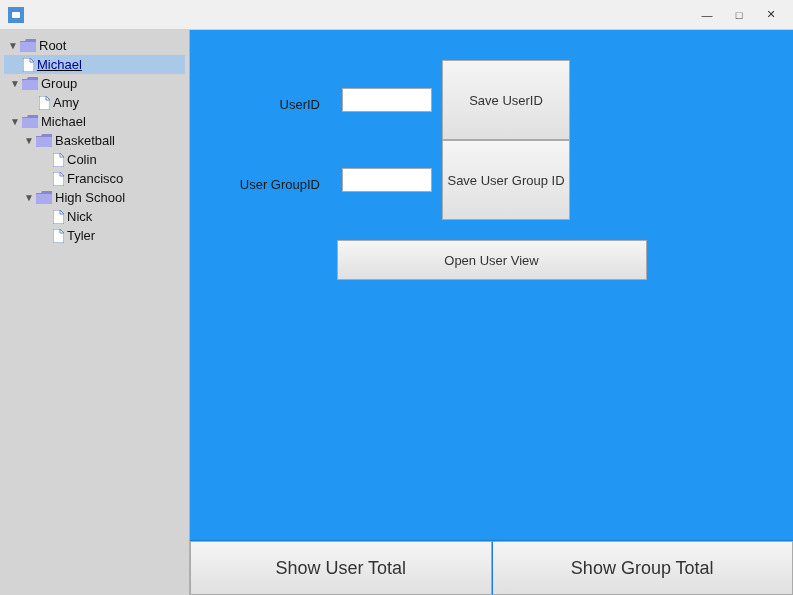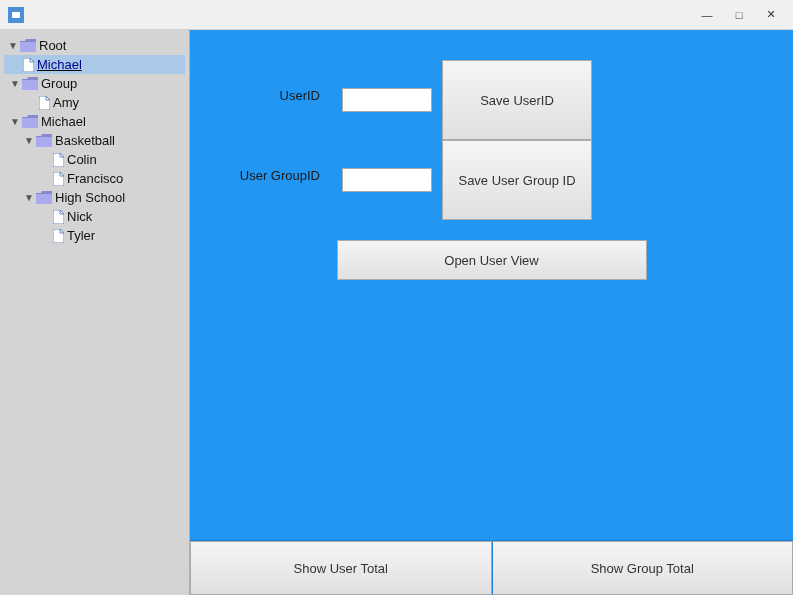--- a/index.html
+++ b/index.html
@@ -166,21 +166,21 @@
       border-top: 1px solid #1a7fd4;
       height: 55px;
       flex-shrink: 0;
     }
 
     .bottom-btn {
       flex: 1;
       background: linear-gradient(to bottom, #f5f5f5, #e0e0e0);
       border: 1px solid #aaa;
       cursor: pointer;
-      font-size: 13px;
+      font-size: 18px;
       color: #333;
     }
     .bottom-btn + .bottom-btn {
       border-left: 1px solid #1a7fd4;
     }
 
     .form-rows-with-buttons {
       display: flex;
       align-items: flex-start;
       padding: 30px 20px 0 20px;
@@ -188,32 +188,32 @@
 
     .labels-inputs {
       display: flex;
       flex-direction: column;
       gap: 56px;
       padding-top: 28px;
     }
 
     .label-input-row {
       display: flex;
-      align-items: flex-start;
+      align-items: flex-end;
       gap: 10px;
     }
 
     .stacked-buttons {
       display: flex;
       flex-direction: column;
       margin-left: 10px;
     }
 
     .save-btn-top, .save-btn-bottom {
-      width: 150px;
+      width: 128px;
       height: 80px;
       background: linear-gradient(to bottom, #f5f5f5, #e0e0e0);
       border: 1px solid #aaa;
       cursor: pointer;
       font-size: 13px;
       color: #333;
       display: flex;
       align-items: center;
       justify-content: center;
       text-align: center;

